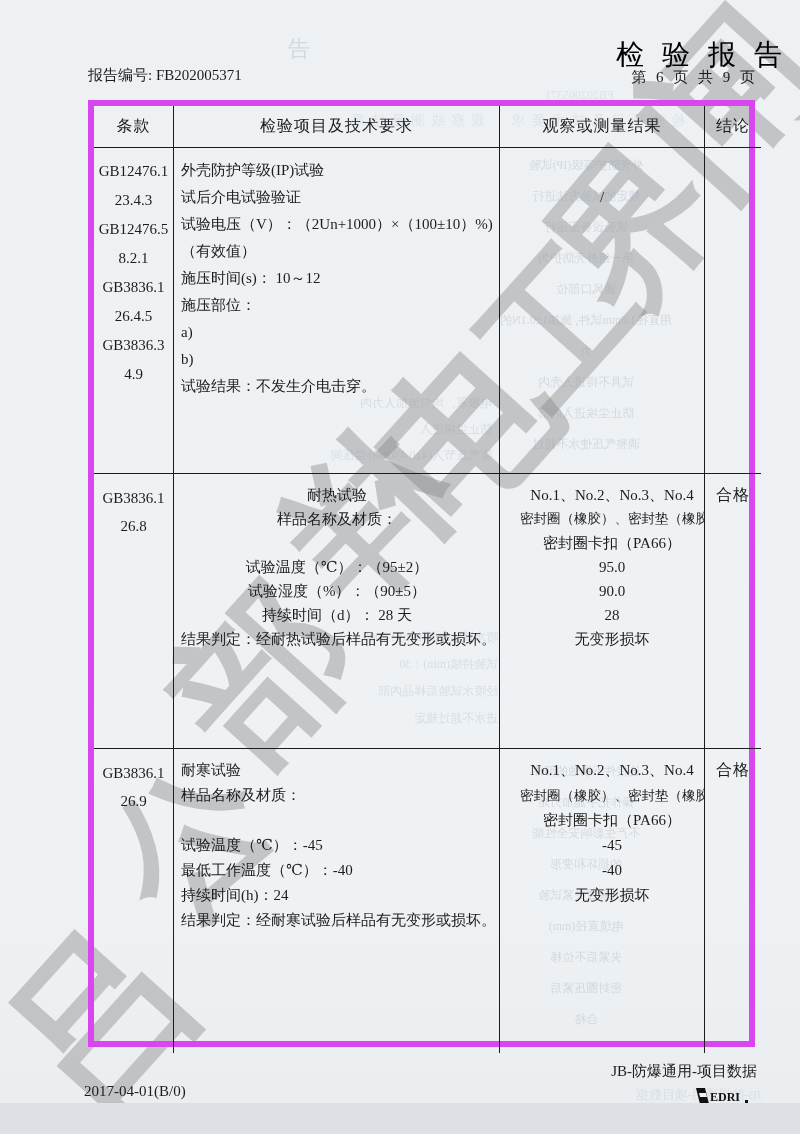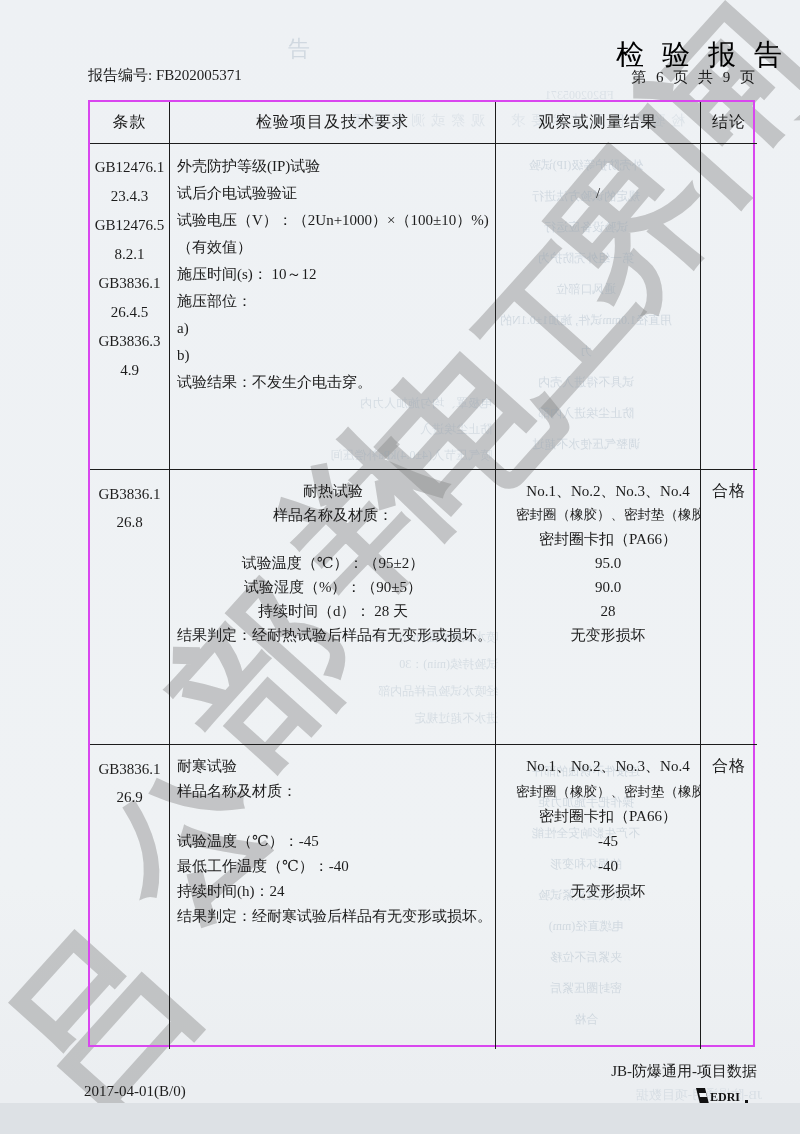--- a/index.html
+++ b/index.html
@@ -45,21 +45,21 @@
     position:absolute;left:0;top:36px;width:100%;text-align:right;
     font-size:28px;letter-spacing:18px;text-indent:18px;color:#000000;
   }
   .meta-left{position:absolute;left:88px;top:66px;font-size:15px;}
   .meta-right{position:absolute;right:42px;top:68px;font-size:15px;letter-spacing:3px;}
   
   .tbl{
     position:absolute;left:88px;top:100px;width:667px;height:947px;
     display:grid;grid-template-columns:80px 326px 205px 56px;
     grid-template-rows:42px 326px 275px 304px;
-    border:2px solid #d946ef;box-sizing:border-box;
+    border:6px solid #d946ef;box-sizing:border-box;
     background:transparent;
   }
   .cell{
     border-right:1.5px solid #1c1c1c;border-bottom:1.5px solid #1c1c1c;
     box-sizing:border-box;overflow:hidden;font-size:15px;
   }
   .cell.last-col{border-right:none;}
   .cell.last-row{border-bottom:none;}
   .hcell{display:flex;align-items:center;justify-content:center;font-size:16px;letter-spacing:1px;}
   .clause{ text-align:center;padding-top:9px; }

